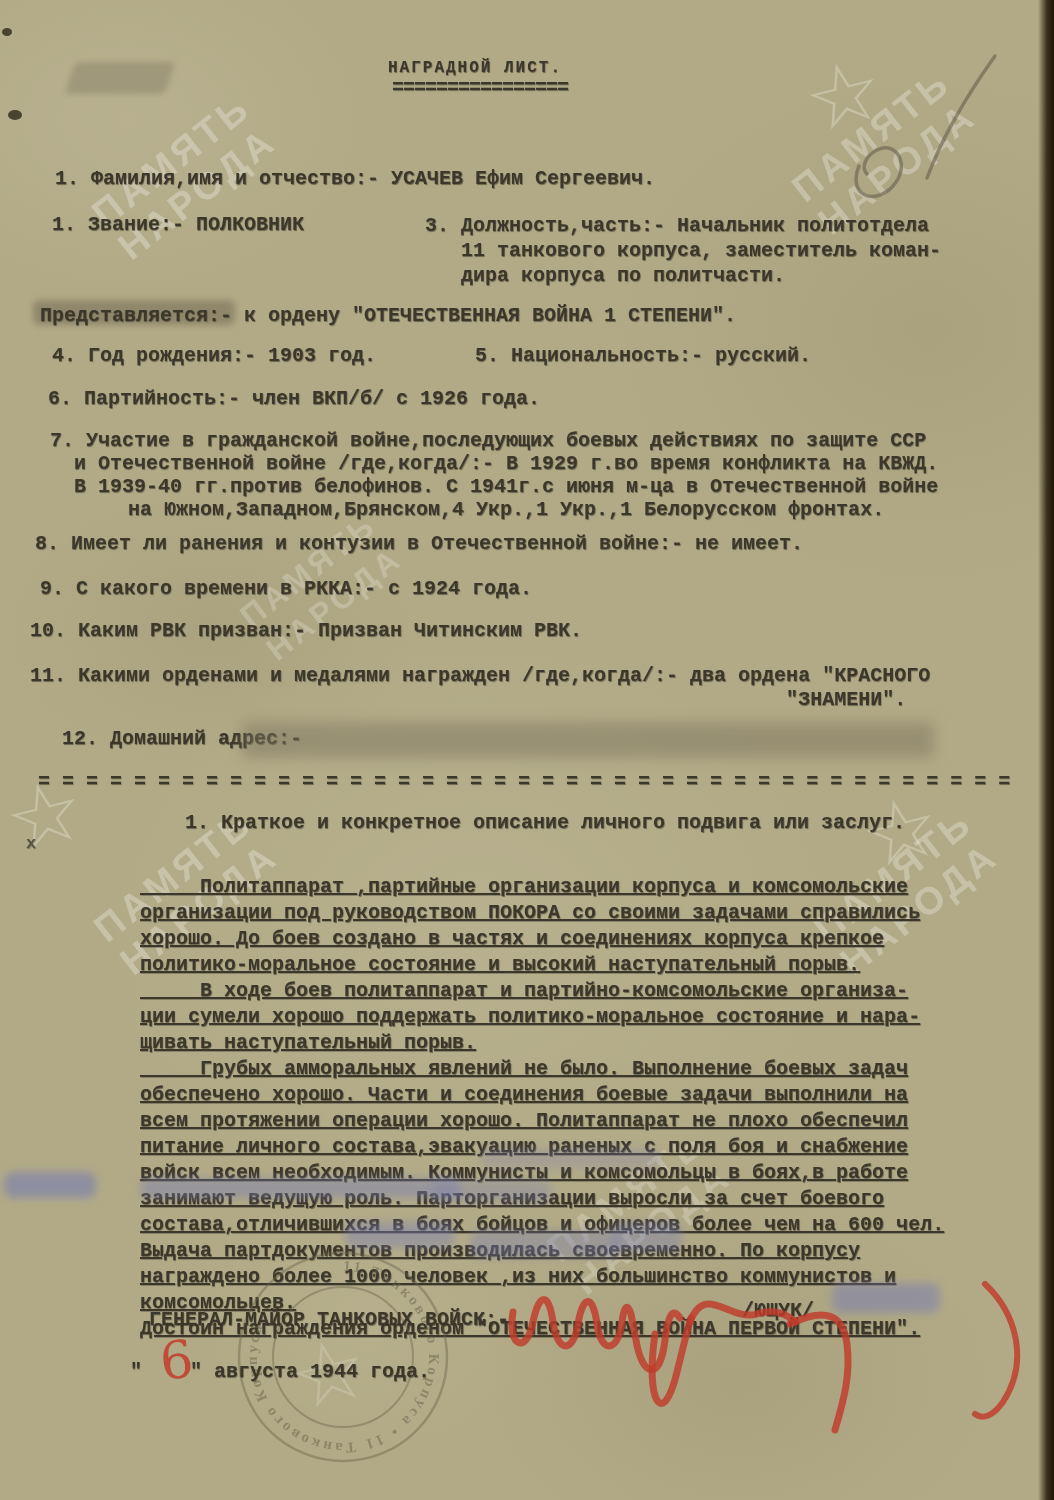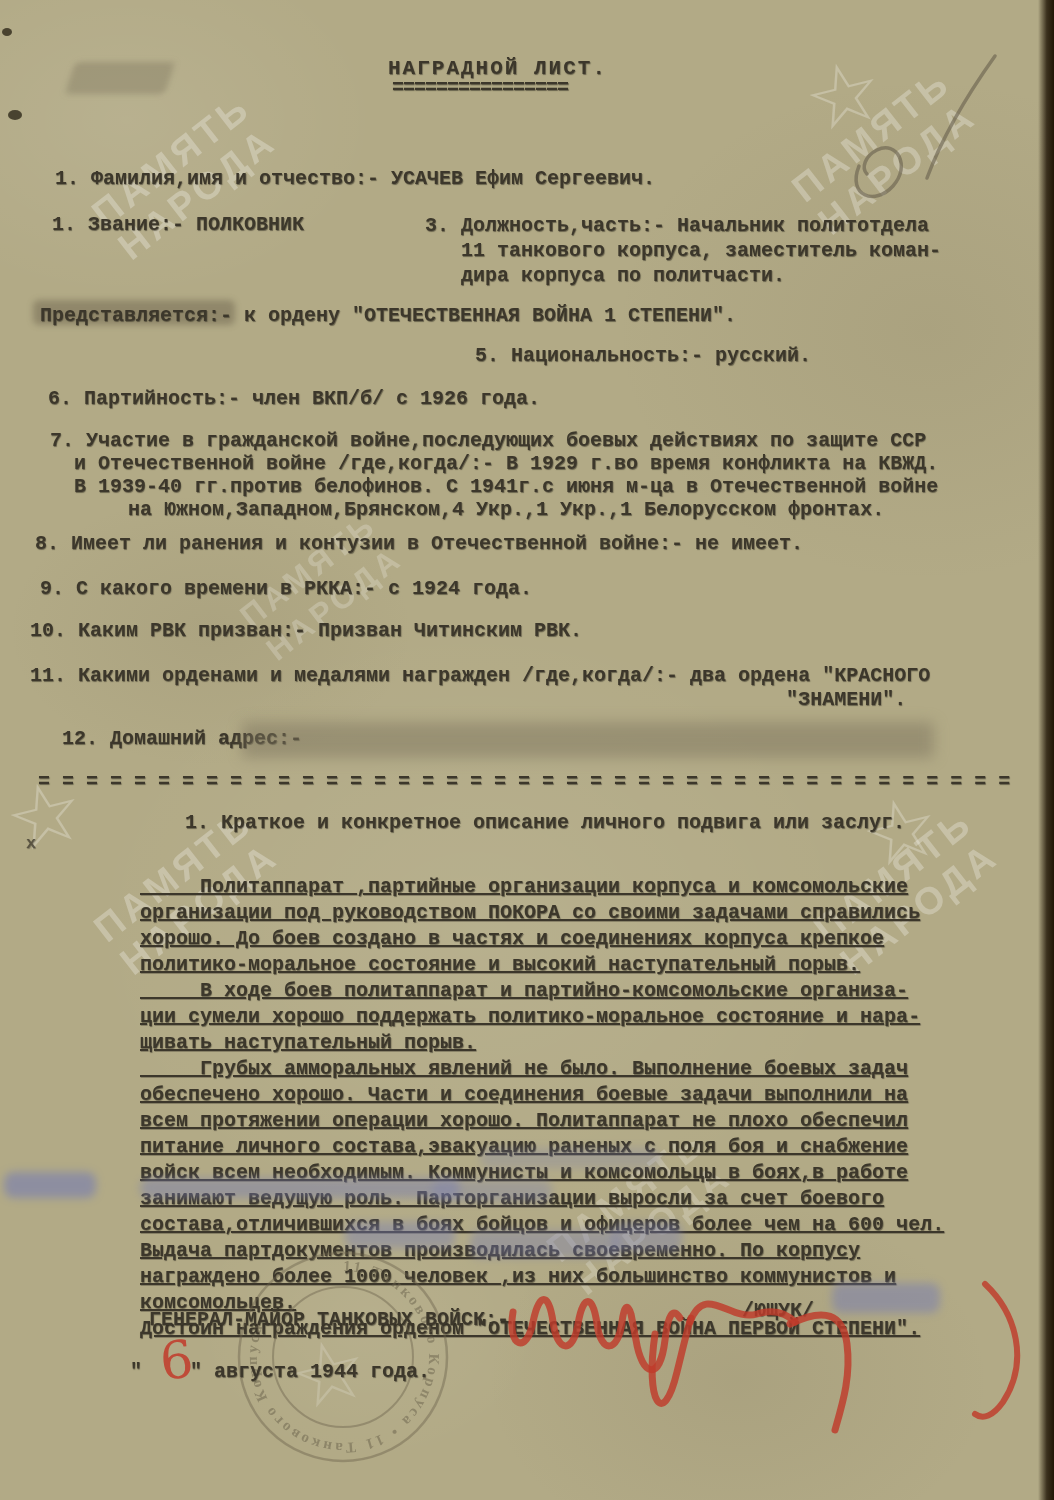--- a/index.html
+++ b/index.html
@@ -13,21 +13,21 @@
       radial-gradient(ellipse 340px 230px at 20% 42%, rgba(110,100,75,.10), transparent 60%),
       radial-gradient(ellipse 420px 300px at 70% 92%, rgba(112,102,78,.12), transparent 60%),
       radial-gradient(ellipse 300px 240px at 35% 88%, rgba(255,255,244,.06), transparent 60%);
     font-family:"Liberation Mono","DejaVu Sans Mono",monospace;
   }
   .typed{
     position:absolute;font-weight:bold;font-size:20px;line-height:23px;
     color:#3c372b;white-space:pre;letter-spacing:0;
     text-shadow:0.6px 0.6px 0.9px rgba(48,43,33,.55);
   }
-  .title{font-size:21px;letter-spacing:2px;}
+  .title{font-size:16px;letter-spacing:2px;}
   .wm{
     position:absolute;font-family:"Liberation Sans",sans-serif;font-weight:bold;
     font-size:38px;line-height:42px;letter-spacing:4px;color:rgba(255,255,255,.28);
     transform:rotate(-38deg);white-space:pre;text-align:center;pointer-events:none;
   }
   .wm-star{
     position:absolute;font-family:"DejaVu Sans",sans-serif;font-size:86px;
     color:rgba(255,255,255,.26);transform:rotate(-14deg);pointer-events:none;line-height:1;
   }
   .blue{position:absolute;background:#767cb2;border-radius:9px;filter:blur(4px);}
@@ -64,20 +64,21 @@
   <div class="typed title" style="left:388px;top:57px;">НАГРАДНОЙ ЛИСТ.</div>
   <div class="typed" style="left:392px;top:76px;letter-spacing:-1px;">================</div>
 
   <div class="typed" style="left:55px;top:167px;">1. Фамилия,имя и отчество:- УСАЧЕВ Ефим Сергеевич.</div>
   <div class="typed" style="left:52px;top:213px;">1. Звание:- ПОЛКОВНИК</div>
   <div class="typed" style="left:425px;top:213px;line-height:25px;">3. Должность,часть:- Начальник политотдела
    11 танкового корпуса, заместитель коман-
    дира корпуса по политчасти.</div>
   <div class="smudge" style="left:33px;top:300px;width:202px;height:25px;"></div>
   <div class="typed" style="left:40px;top:304px;">Представляется:- к ордену "ОТЕЧЕСТВЕННАЯ ВОЙНА 1 СТЕПЕНИ".</div>
+  <div class="typed" style="left:52px;top:344px;">4. Год рождения:- 1903 год.</div>
   <div class="typed" style="left:475px;top:344px;text-align:right;">5. Национальность:- русский.</div>
   <div class="typed" style="left:48px;top:387px;">6. Партийность:- член ВКП/б/ с 1926 года.</div>
   <div class="typed" style="left:38px;top:429px;text-align:center;">7. Участие в гражданской войне,последующих боевых действиях по защите ССР
    и Отечественной войне /где,когда/:- В 1929 г.во время конфликта на КВЖД.
    В 1939-40 гг.против белофинов. С 1941г.с июня м-ца в Отечественной войне
    на Южном,Западном,Брянском,4 Укр.,1 Укр.,1 Белорусском фронтах.</div>
   <div class="typed" style="left:35px;top:532px;">8. Имеет ли ранения и контузии в Отечественной войне:- не имеет.</div>
   <div class="typed" style="left:40px;top:577px;">9. С какого времени в РККА:- с 1924 года.</div>
   <div class="typed" style="left:30px;top:619px;">10. Каким РВК призван:- Призван Читинским РВК.</div>
   <div class="typed" style="left:30px;top:664px;line-height:24px;">11. Какими орденами и медалями награжден /где,когда/:- два ордена "КРАСНОГО

